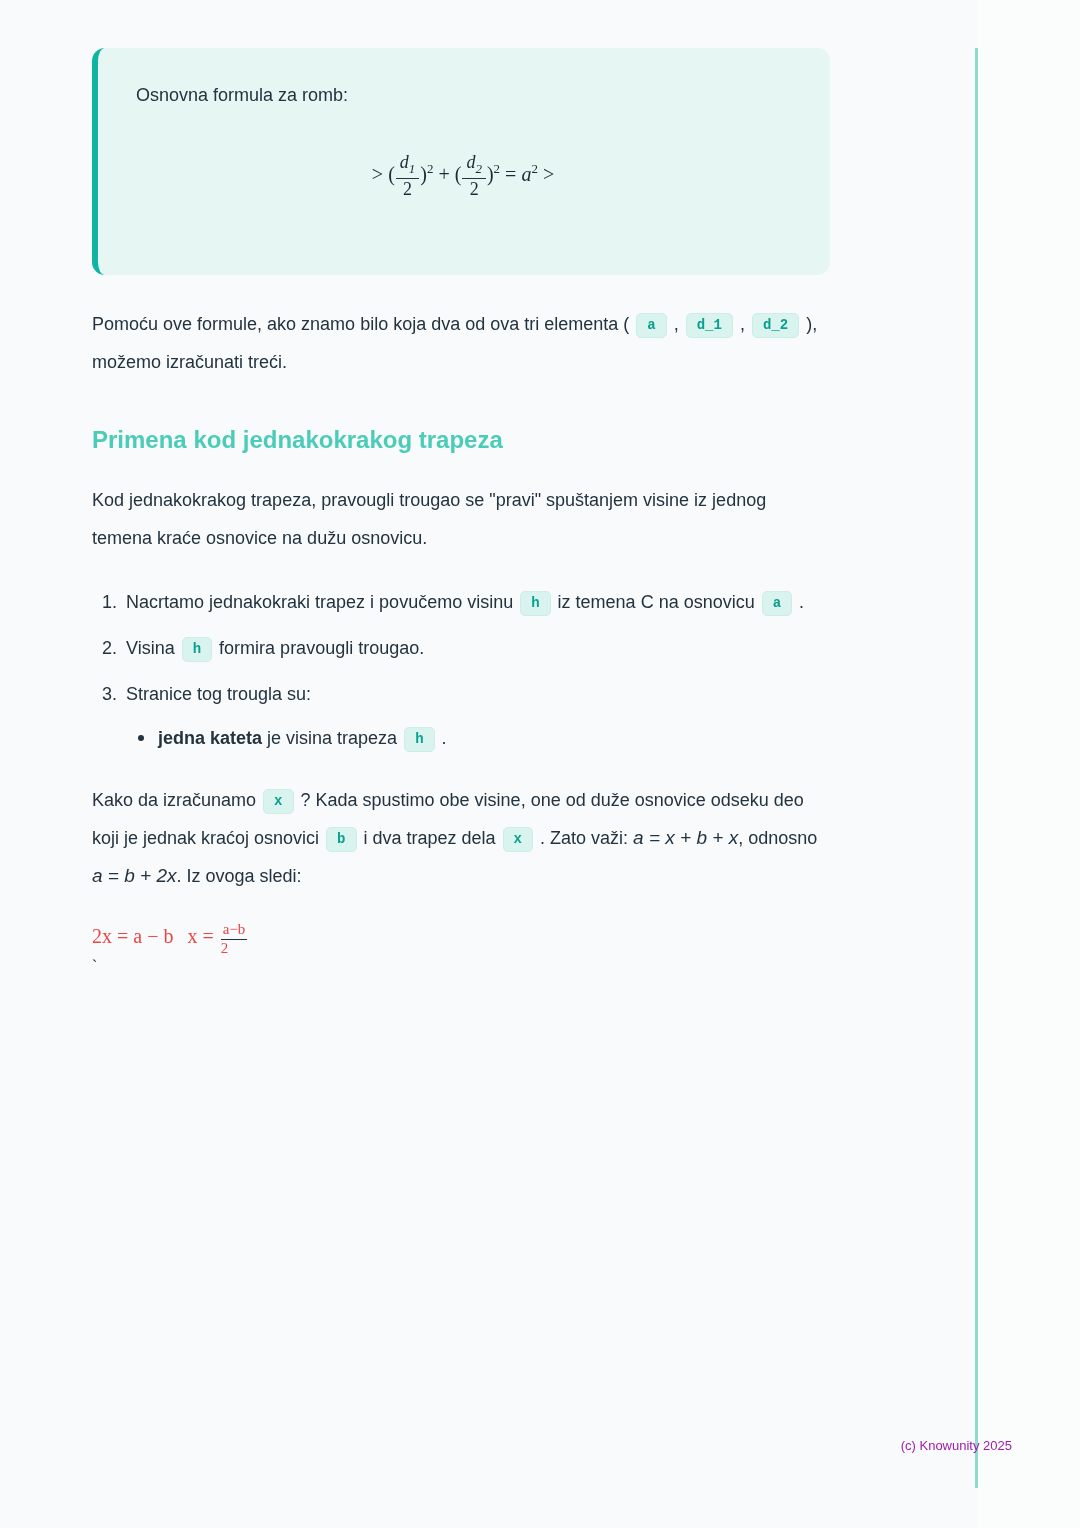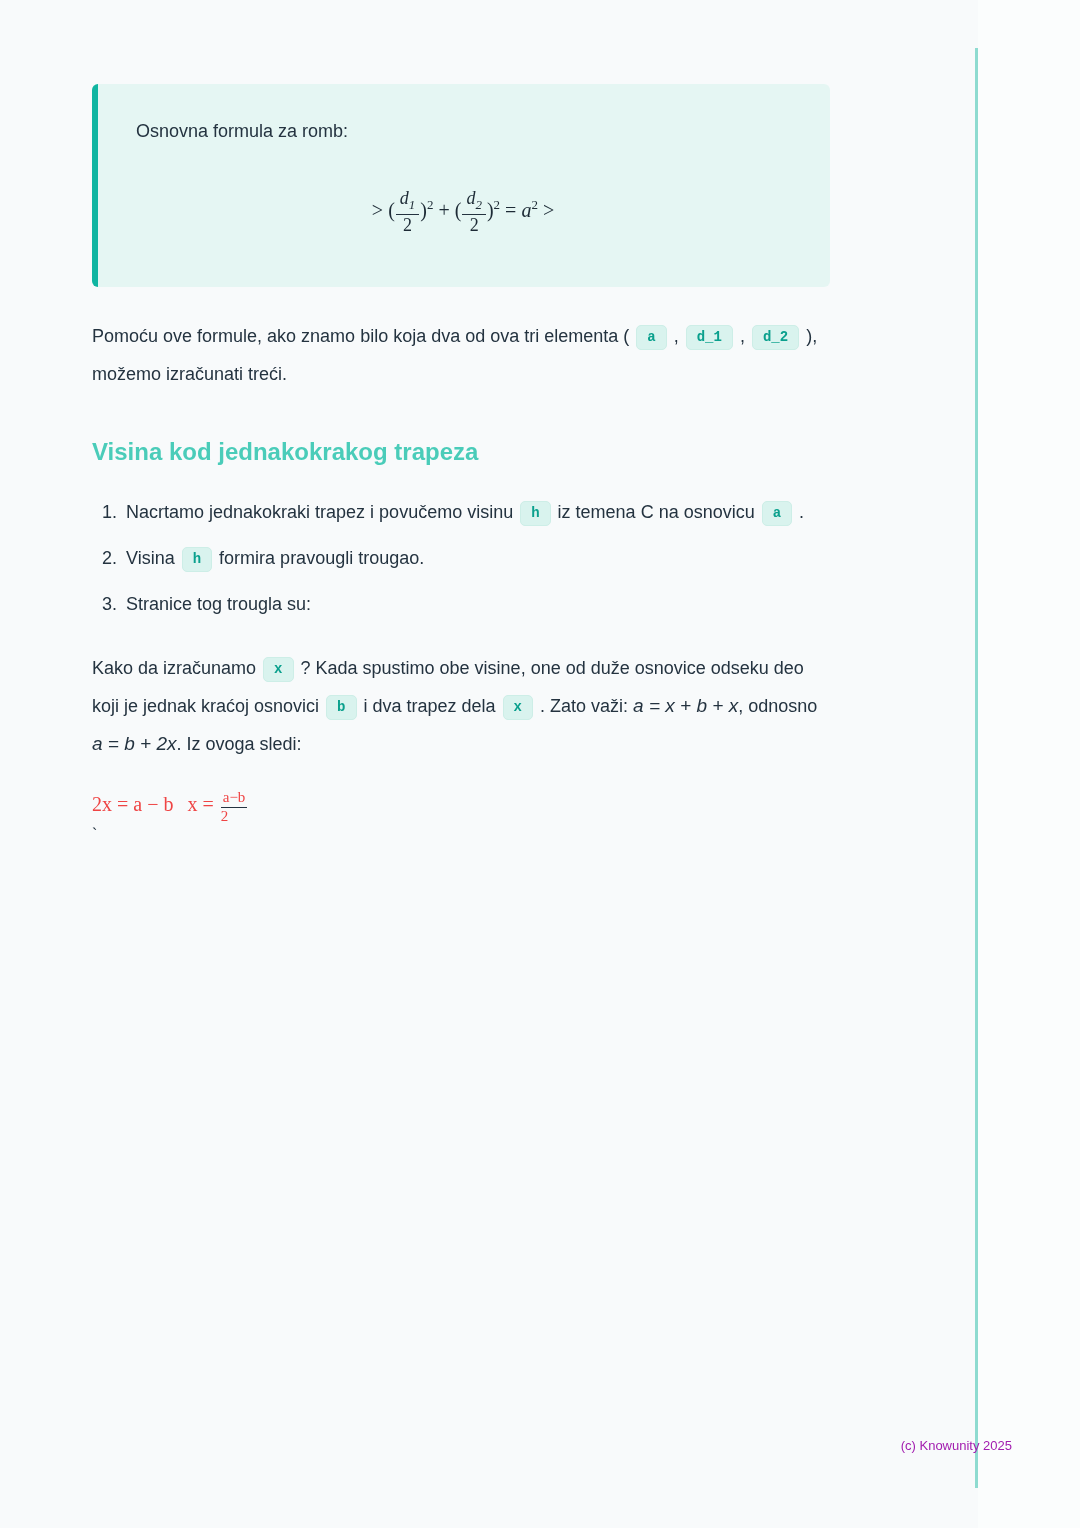--- a/index.html
+++ b/index.html
@@ -30,23 +30,22 @@
   }
   .content {
     position: absolute;
     left: 92px; top: 48px;
     width: 738px;
   }
   
   .callout {
     background: #e5f6f3;
     border-left: 6px solid #10b5a1;
-    border-radius: 6px;
-    padding: 34px 40px 52px 38px;
-    margin-top: 36px;
+    border-radius: 13px;
+    padding: 34px 40px 76px 38px;
   }
   .callout-title { font-size: 18px; line-height: 26px; }
   .formula {
     margin-top: 44px;
     text-align: center;
     font-family: "Liberation Serif", "DejaVu Serif", serif;
     font-size: 20px;
     color: #1d2b36;
   }
   .formula i { font-style: italic; }
@@ -150,42 +149,47 @@
 
   <div class="content">
 
     <div class="callout">
       <div class="callout-title">Osnovna formula za romb:</div>
       <div class="formula"><span>&gt; </span><span>(</span><span class="frac"><span class="top"><i>d</i><sub>1</sub></span><span class="bot">2</span></span><span>)</span><sup>2</sup><span> + </span><span>(</span><span class="frac"><span class="top"><i>d</i><sub>2</sub></span><span class="bot">2</span></span><span>)</span><sup>2</sup><span> = </span><i>a</i><sup>2</sup><span> &gt;</span></div>
     </div>
 
     <p class="para"><span>Pomoću ove formule, ako znamo bilo koja dva od ova tri elementa (</span><span class="chip">a</span><span>,</span><span class="chip">d_1</span><span>,</span><span class="chip">d_2</span><span>), možemo izračunati treći.</span></p>
 
-    <h2 class="section-heading">Visina kod jednakokrakog trapeza</h2>
-
+    <h2 class="section-heading">Primena kod jednakokrakog trapeza</h2>
+
+    <p class="para" style="margin-top:26px;">Kod jednakokrakog trapeza, pravougli trougao se "pravi" spuštanjem visine iz jednog temena kraće osnovice na dužu osnovicu.</p>
 
     <div class="olist">
 
       <div class="olist-item">
         <span class="olist-num">1.</span>
         <span class="olist-body"><span>Nacrtamo jednakokraki trapez i povučemo visinu</span><span class="chip">h</span><span>iz temena C na osnovicu</span><span class="chip">a</span><span>.</span></span>
       </div>
 
       <div class="olist-item">
         <span class="olist-num">2.</span>
         <span class="olist-body"><span>Visina</span><span class="chip">h</span><span>formira pravougli trougao.</span></span>
       </div>
 
       <div class="olist-item">
         <span class="olist-num">3.</span>
         <span class="olist-body">
           <span>Stranice tog trougla su:</span>
           <div class="bullets">
 
 
+            <div class="bullet">
+              <span class="bullet-dot"></span>
+              <span class="bullet-body"><span class="bold-lead">jedna kateta</span><span> je visina trapeza</span><span class="chip">h</span><span>.</span></span>
+            </div>
 
 
           </div>
         </span>
       </div>
     </div>
 
     <p class="para" style="margin-top:24px;"><span>Kako da izračunamo</span><span class="chip">x</span><span>? Kada spustimo obe visine, one od duže osnovice odseku deo koji je jednak kraćoj osnovici</span><span class="chip">b</span><span>i dva trapez dela</span><span class="chip">x</span><span>. Zato važi:</span>
       <span class="math">a = x + b + x</span><span>, odnosno </span><span class="math">a = b + 2x</span><span>. Iz ovoga sledi:</span></p>
 

